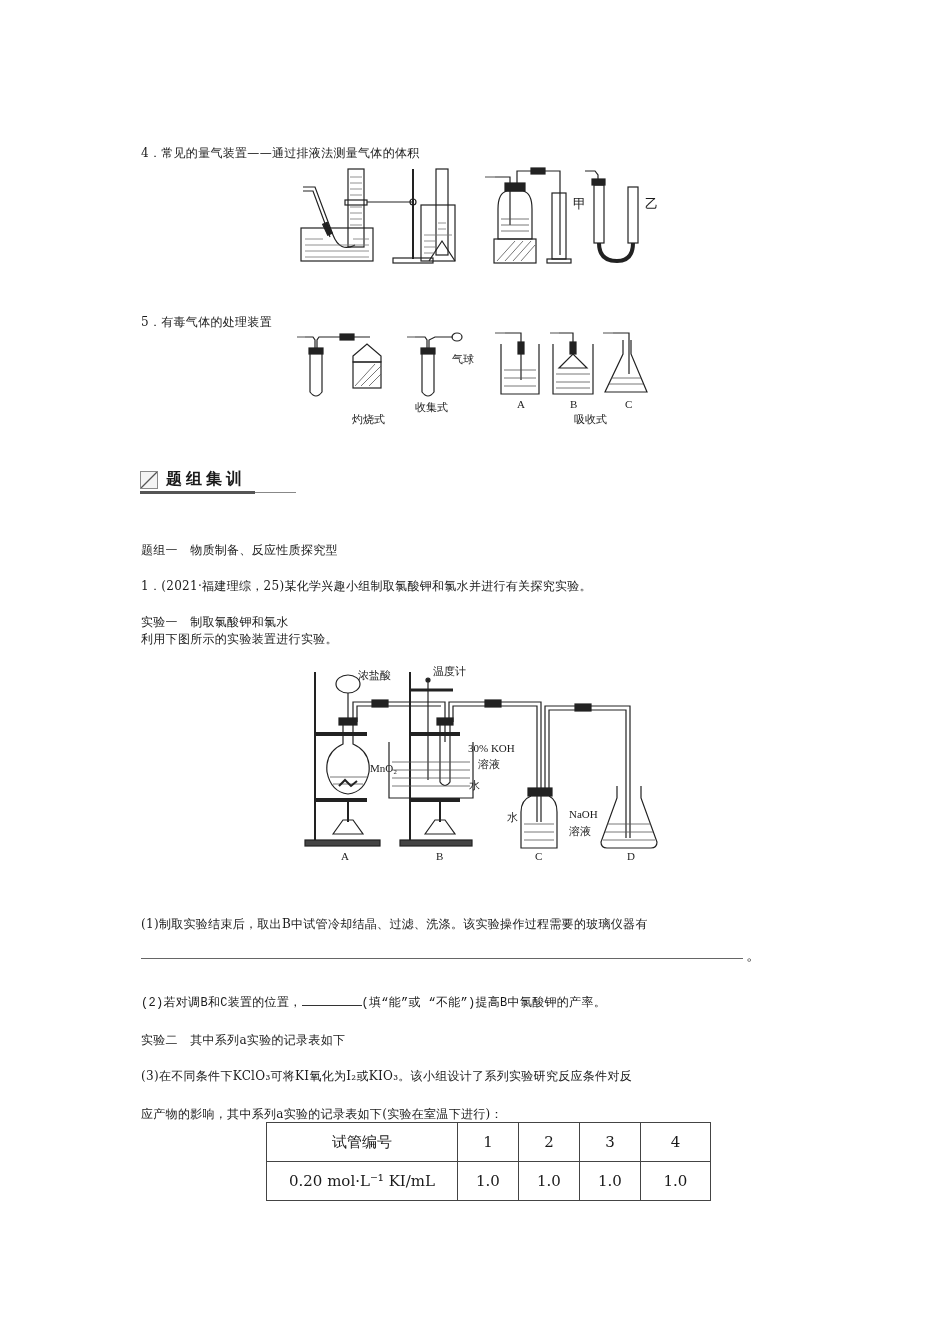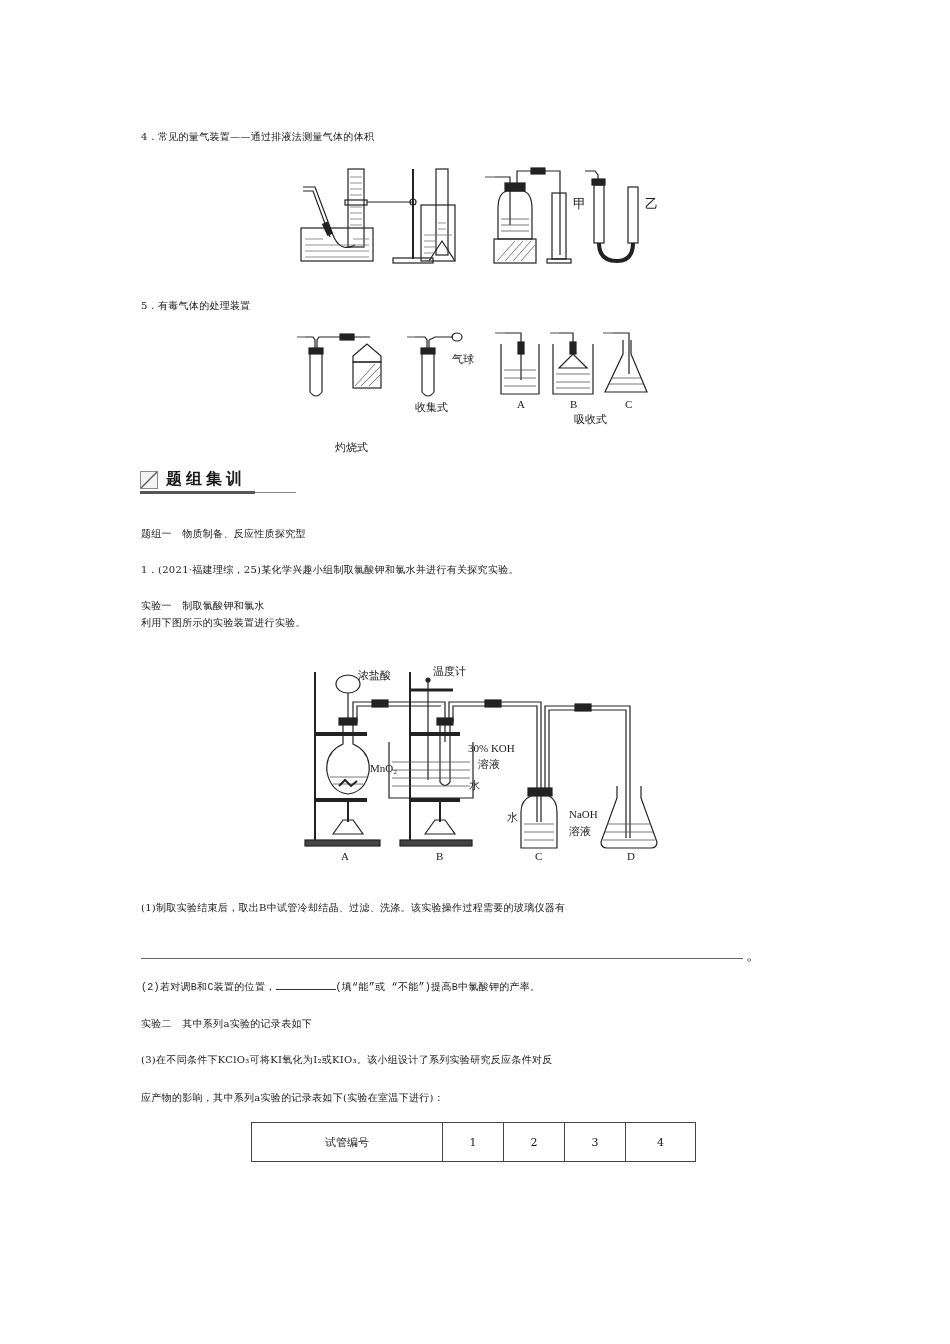--- a/index.html
+++ b/index.html
@@ -1,29 +1,29 @@
 <!DOCTYPE html>
 <html><head>
 <meta charset="utf-8">
 <style>
   html, body { margin:0; padding:0; background:#ffffff; }
   body { width:950px; height:1344px; position:relative; overflow:hidden;
          font-family:"DejaVu Serif","Liberation Serif",serif; color:#1a1a1a; }
-  .line { position:absolute; left:141px; font-size:10px; line-height:20px; white-space:nowrap; letter-spacing:0.3px; }
+  .line { position:absolute; left:141px; font-size:12px; line-height:20px; white-space:nowrap; letter-spacing:0.3px;margin-top:16px; }
   .fig { position:absolute; }
   .fig svg { display:block; }
   .section-head { position:absolute; left:140px; top:468px; width:156px; height:26px; }
   .section-head .sq { position:absolute; left:0; top:3px; width:16px; height:16px; border:1px solid #8a8a8a; background:linear-gradient(135deg,#f4f4f4 0%,#f4f4f4 46%,#555 48%,#555 52%,#f4f4f4 54%,#f4f4f4 100%); }
   .section-head .title { position:absolute; left:26px; top:0; font-family:"DejaVu Sans","Liberation Sans",sans-serif; font-weight:bold; font-size:16px; letter-spacing:4px; line-height:22px; }
   .section-head .bar1 { position:absolute; left:0; top:23px; width:115px; height:3px; background:#555; }
   .section-head .bar2 { position:absolute; left:115px; top:24px; width:41px; height:1px; background:#888; }
   .blank-line { position:absolute; left:141px; top:958px; width:602px; height:0; border-bottom:1px solid #666; }
   .end-mark { position:absolute; left:746px; top:946px; font-size:15px; }
   .fill-blank { display:inline-block; width:60px; border-bottom:1px solid #333; height:14px; vertical-align:baseline; }
-  table.rec { position:absolute; left:251px; top:1122px; border-collapse:collapse; font-size:11px;padding-left:32px; }
+  table.rec { position:absolute; left:266px; top:1122px; border-collapse:collapse; font-size:15px;padding-left:32px; }
   table.rec td { border:1px solid #444; height:38px; text-align:center; padding:0; }
   .lbl { font-family:"Liberation Serif","DejaVu Serif",serif; font-size:11px; fill:#222; }
 </style>
 </head>
 <body>
 
 <div class="line" style="top:127px;">4．常见的量气装置——通过排液法测量气体的体积</div>
 
 <div class="fig" style="left:295px;top:165px;">
   <svg width="380" height="100" viewBox="0 0 380 100" fill="none" stroke="#222" stroke-width="1.2">
@@ -148,21 +148,21 @@
     <path d="M328 10 L328 24 L310 62 L352 62 L336 24 L336 10"></path>
     <g stroke="#555" stroke-width="0.8">
         <line x1="316" y1="48" x2="346" y2="48"></line>
         <line x1="314" y1="54" x2="348" y2="54"></line>
       </g>
   </svg>
   <span class="lbl" style="position:absolute;left:157px;top:22px;">气球</span>
   <span class="lbl" style="position:absolute;left:222px;top:68px;">A</span>
   <span class="lbl" style="position:absolute;left:275px;top:68px;">B</span>
   <span class="lbl" style="position:absolute;left:330px;top:68px;">C</span>
-  <span class="lbl" style="position:absolute;left:40px;top:82px;margin-top:28px;">灼烧式</span>
+  <span class="lbl" style="position:absolute;left:57px;top:82px;">灼烧式</span>
   <span class="lbl" style="position:absolute;left:120px;top:70px;font-family:Liberation Mono, monospace;">收集式</span>
   <span class="lbl" style="position:absolute;left:265px;top:82px;padding-left:14px;">吸收式</span>
 </div>
 
 <div class="section-head">
   <div class="sq"></div>
   <div class="title">题组集训</div>
   <div class="bar1"></div>
   <div class="bar2"></div>
 </div>
@@ -272,14 +272,21 @@
 
 <table class="rec">
   <tbody>
       <tr>
     <td style="width:190px;">试管编号</td>
     <td style="width:60px;">1</td>
     <td style="width:60px;">2</td>
     <td style="width:60px;">3</td>
     <td style="width:69px;">4</td>
   </tr>
+  <tr>
+    <td>0.20 mol·L⁻¹ KI/mL</td>
+    <td>1.0</td>
+    <td>1.0</td>
+    <td>1.0</td>
+    <td>1.0</td>
+  </tr>
 </tbody>
   </table>
 
 </body></html>

